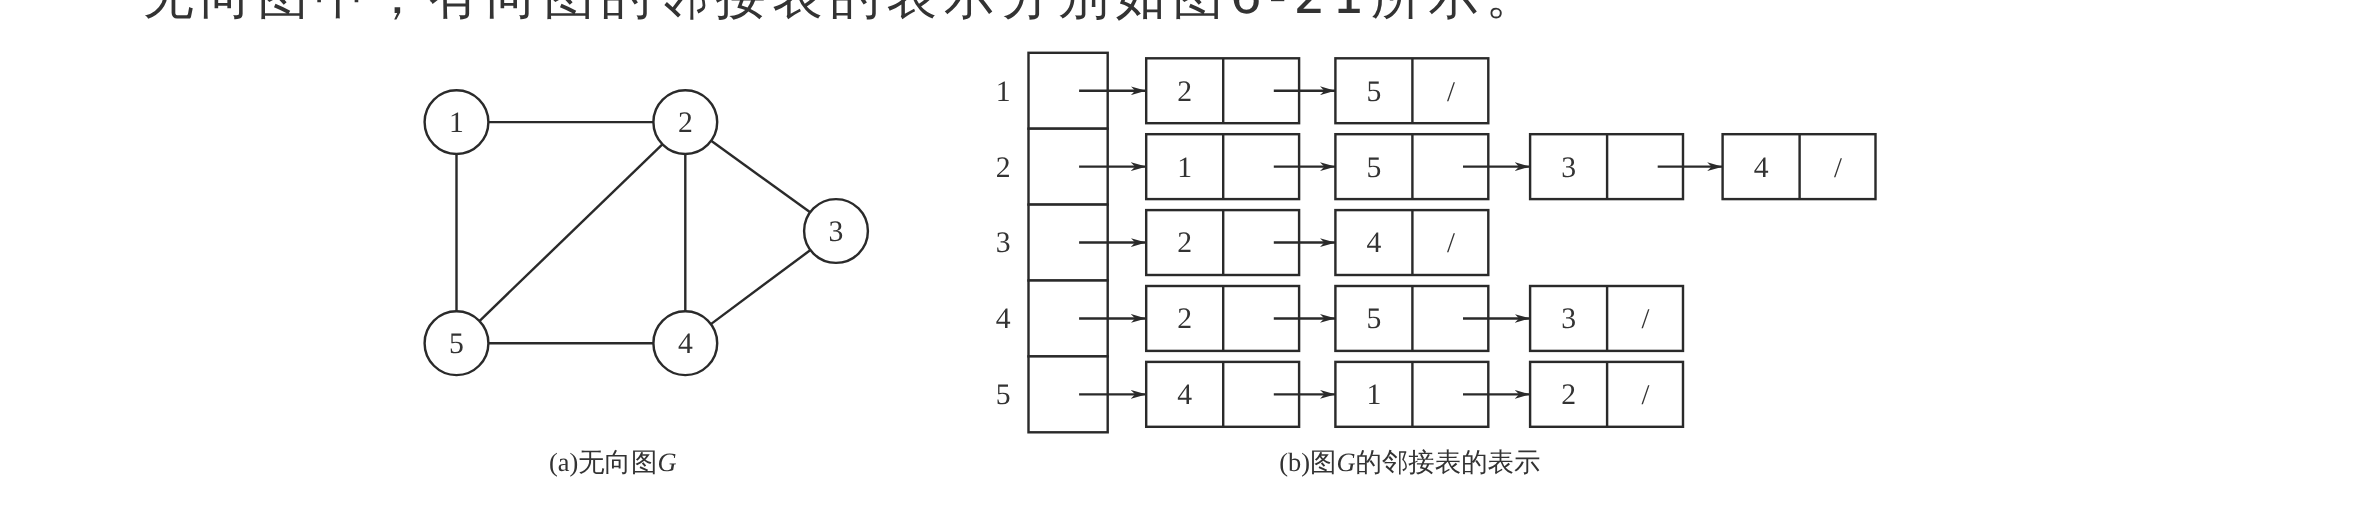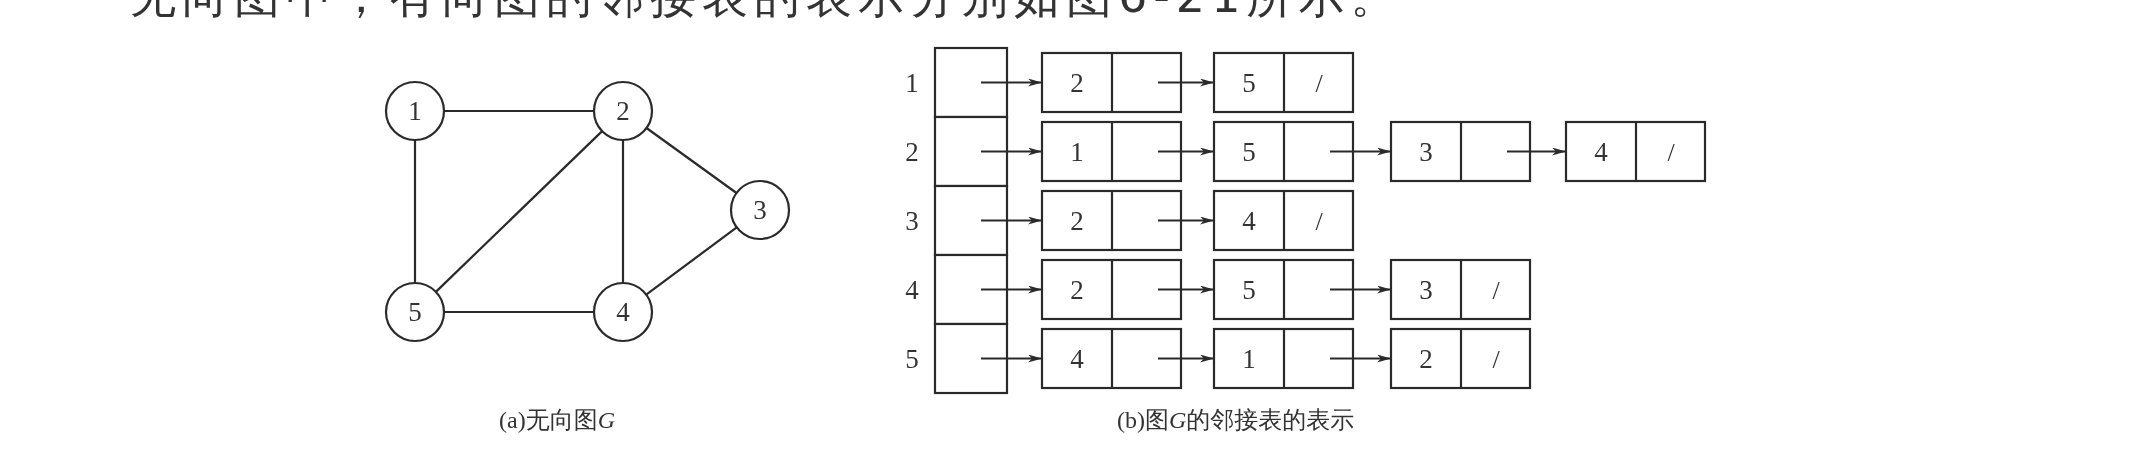--- a/index.html
+++ b/index.html
@@ -160,15 +160,15 @@
 <defs>
       <marker id="arrow" markerWidth="14" markerHeight="8" refX="14" refY="4" orient="auto" markerUnits="userSpaceOnUse">
         <path d="M0,0 L14,4 L0,8 L4,4 Z" fill="#2a2a2a"></path>
       </marker>
     </defs>
   </svg>
 
 <div class="caption" style="left:499px;">
   <span>(a)无向图</span><span class="italic">G</span>
 </div>
-<div class="caption" style="left:1117px;">
+<div class="caption" style="left:1163px;">
   <span>(b)图</span><span class="italic">G</span><span>的邻接表的表示</span>
 </div>
 
 </body></html>

